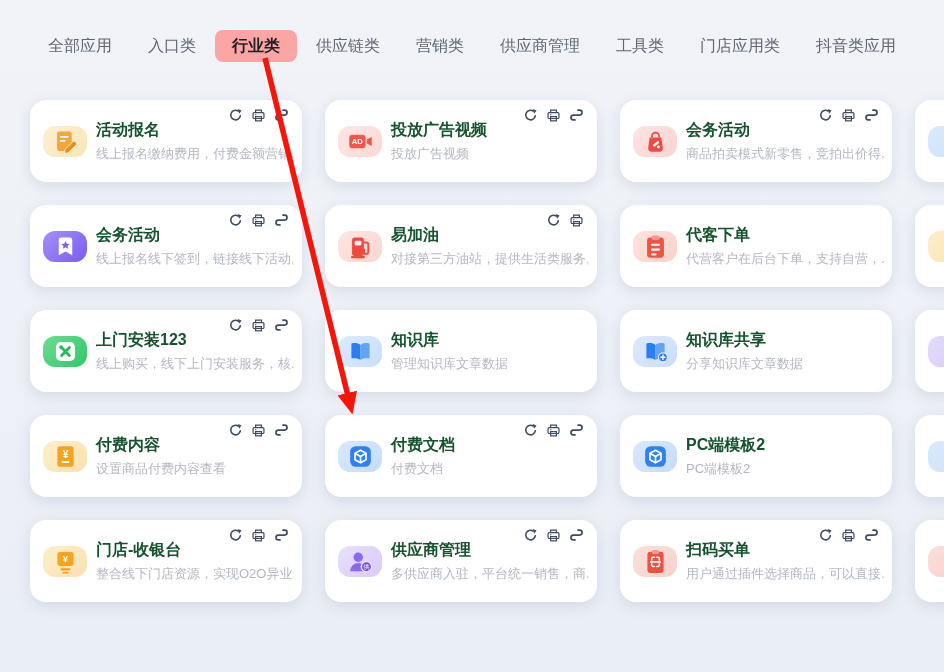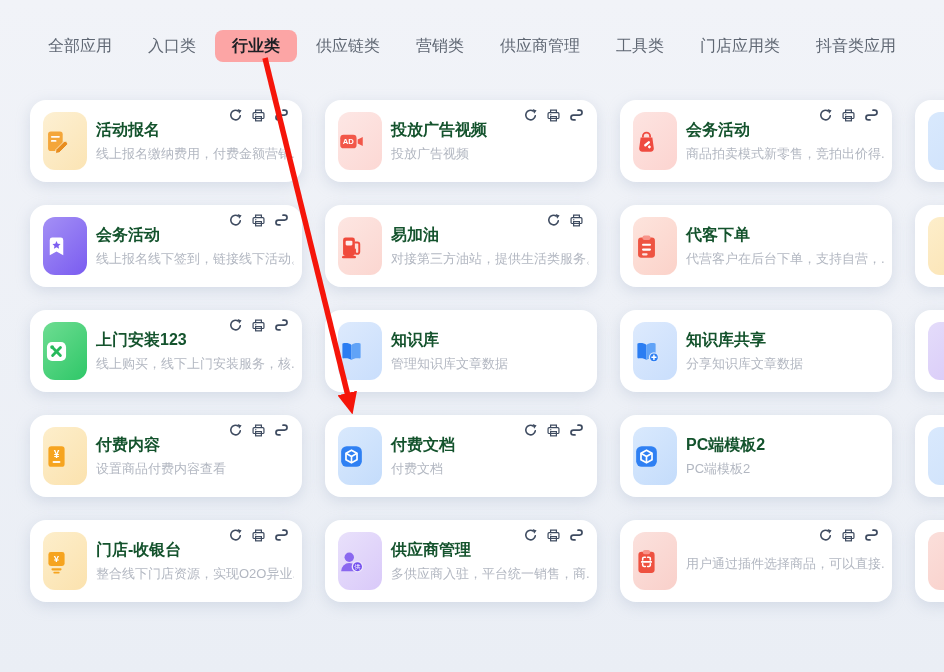--- a/index.html
+++ b/index.html
@@ -11,22 +11,22 @@
   .tab{font-size:16px;color:#5f6773;cursor:pointer;white-space:nowrap;line-height:32px;}
   .tab.active{background:#fca5a5;color:#1c1f24;font-weight:bold;border-radius:8px;
     padding:0 17px;margin:0 -17px;text-align:right;}
 
   
   .grid{position:absolute;left:30px;top:100px;display:grid;
     grid-template-columns:repeat(4,272px);grid-auto-rows:82px;gap:23px;}
   .card{background:#ffffff;border-radius:16px;position:relative;
     box-shadow:0 4px 14px rgba(170,185,205,.38);display:flex;align-items:center;
     padding-left:13px;box-sizing:border-box;}
-  .app-icon{width:44px;height:58px;border-radius:12px;flex:0 0 44px;
-    display:flex;align-items:center;justify-content:flex-start;}
+  .app-icon{width:44px;height:31px;border-radius:12px;flex:0 0 44px;
+    display:flex;align-items:center;justify-content:center;}
   .app-icon svg{width:27px;height:27px;display:block;}
   .card-text{margin-left:9px;min-width:0;}
   .card-title{font-size:16px;font-weight:bold;color:#14532d;line-height:20px;white-space:nowrap;}
   .card-desc{font-size:13px;color:#b2b7c1;line-height:17px;margin-top:5px;
     white-space:nowrap;overflow:hidden;max-width:198px;}
   .card-actions{position:absolute;top:8px;right:13px;display:flex;gap:8px;color:#3e4b60;}
   .act{width:15px;height:15px;cursor:pointer;}
   .act svg{width:15px;height:15px;display:block;}
 
   
@@ -499,20 +499,21 @@
     <div class="card">
     <div class="app-icon" style="background: linear-gradient(135deg, rgb(251, 225, 221), rgb(249, 208, 202));">
         <svg viewBox="0 0 24 24">
           <rect x="4.8" y="3.4" width="14.4" height="18.8" rx="2.8" fill="#ee5140"></rect>
           <rect x="8.8" y="1.8" width="6.4" height="3.8" rx="1.6" fill="#f8948a"></rect>
           <path d="M8.6 10.6 v-1.2 a1.2 1.2 0 0 1 1.2 -1.2 h1.2 M13 8.2 h1.2 a1.2 1.2 0 0 1 1.2 1.2 v1.2 M8.6 14 v1.2 a1.2 1.2 0 0 0 1.2 1.2 h1.2 M15.4 14 v1.2 a1.2 1.2 0 0 1 -1.2 1.2 h-1.2" fill="none" stroke="#fff" stroke-width="1.4" stroke-linecap="round"></path>
           <line x1="7.8" y1="12.4" x2="16.2" y2="12.4" stroke="#fff" stroke-width="1.5" stroke-linecap="round"></line>
         </svg>
       </div>
     <div class="card-text">
+      <div class="card-title">扫码买单</div>
       <div class="card-desc">用户通过插件选择商品，可以直接...</div>
     </div>
     <div class="card-actions">
         <span class="act">
           <svg viewBox="0 0 16 16">
             <path d="M13.1 8.3 A5.1 5.1 0 1 1 10.8 3.2" fill="none" stroke="currentColor" stroke-width="1.7" stroke-linecap="round"></path>
             <path d="M10.4 1 L14.5 2.7 L11.8 6 Z" fill="currentColor"></path>
           </svg>
         </span>
         <span class="act">

